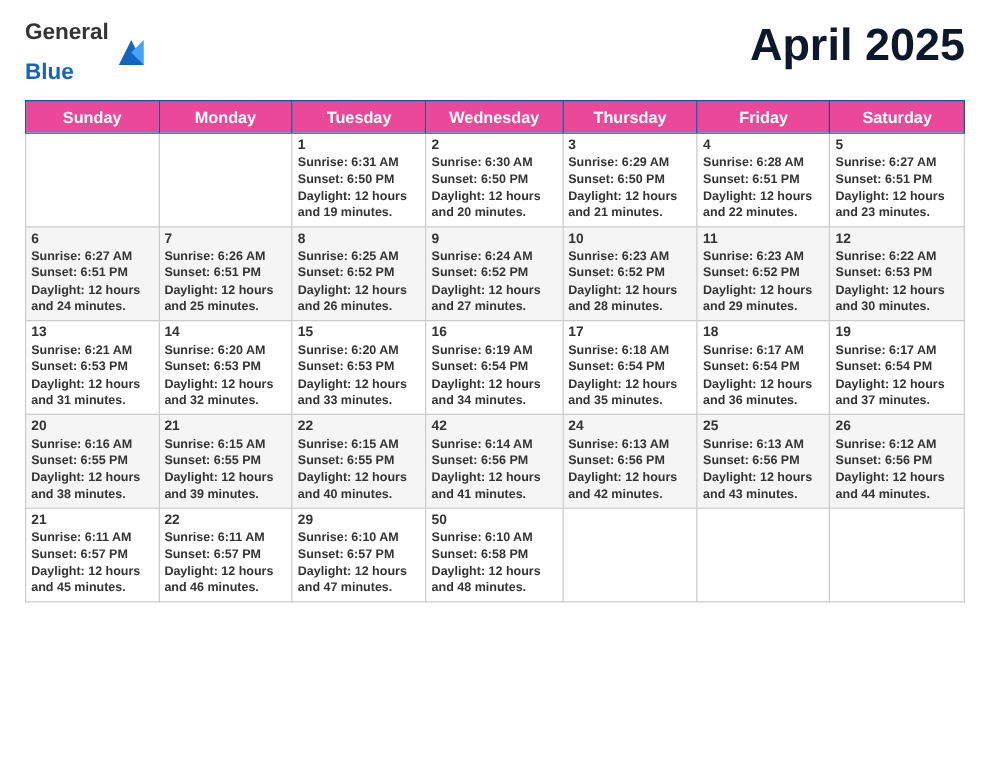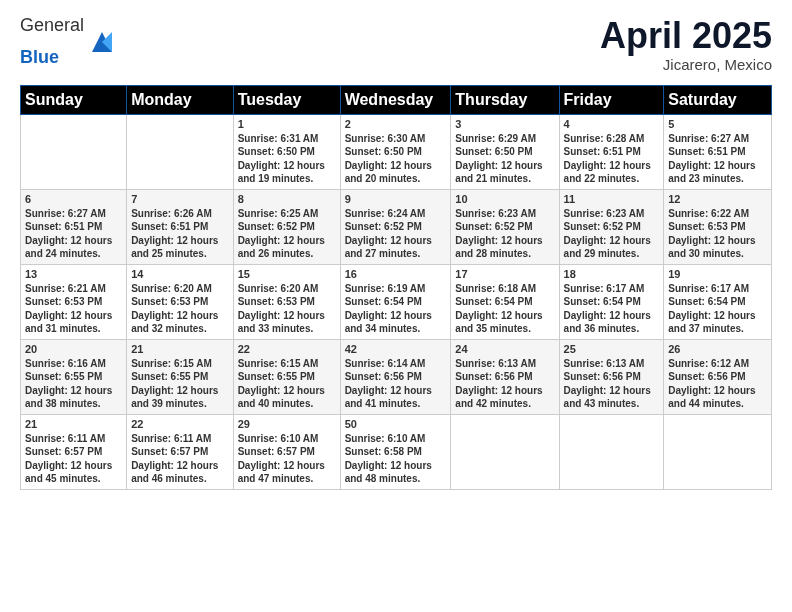--- a/index.html
+++ b/index.html
@@ -26,21 +26,21 @@
       display: flex;
       align-items: center;
     }
     .logo-text {
       display: flex;
       flex-direction: column;
       line-height: 1.1;
     }
     .logo-general {
       font-size: 18px;
-      font-weight: normal;
+      font-weight: bold;
       color: #333;
     }
     .logo-blue {
       font-size: 18px;
       font-weight: bold;
       color: #1565c0;
       margin-top: 12px;
     }
     .logo-icon {
       width: 28px;
@@ -59,26 +59,26 @@
     .subtitle {
       font-size: 15px;
       color: #444;
     }
     .calendar {
       width: 100%;
       border-collapse: collapse;
       border: 1px solid #ccc;
     }
     .calendar th {
-      background-color: #000000;
+      background-color: #ec4899;
       color: #fff;
-      font-size: 16px;
+      font-size: 13px;
       font-weight: bold;
       padding: 5px 4px;
-      text-align: left;
+      text-align: center;
       border: 1px solid #1155a0;
     }
     .calendar td {
       vertical-align: top;
       border: 1px solid #ccc;
       padding: 3px 4px;
       width: 113px;
       min-height: 72px;
       font-size: 9.5px;
       color: #333;
@@ -112,21 +112,20 @@
         <span class="logo-general">General</span>
         <span class="logo-blue">Blue</span>
       </div>
       <svg class="logo-icon" viewBox="0 0 28 28" xmlns="http://www.w3.org/2000/svg">
         <polygon points="4,24 14,4 24,24" fill="#1565c0"></polygon>
         <polygon points="14,14 24,4 24,24" fill="#42a5f5"></polygon>
       </svg>
     </div>
     <div class="title-block">
       <div class="month-title">April 2025</div>
-      <div class="subtitle">Jicarero, Mexico</div>
     </div>
   </div>
 
   <table class="calendar">
     <thead>
       <tr>
       <th>Sunday</th>
           <th>Monday</th>
           <th>Tuesday</th>
           <th>Wednesday</th>

